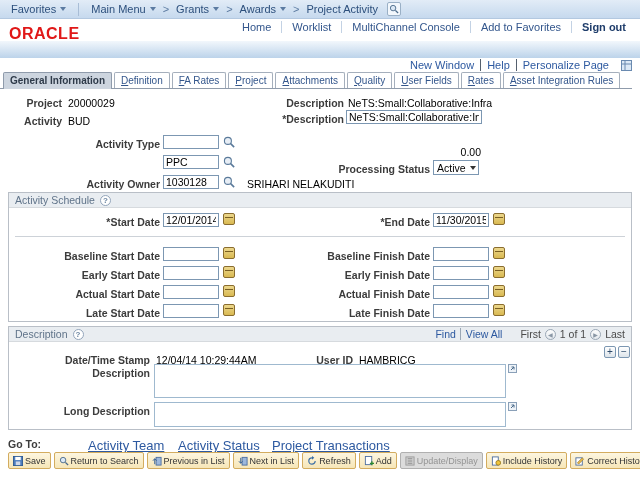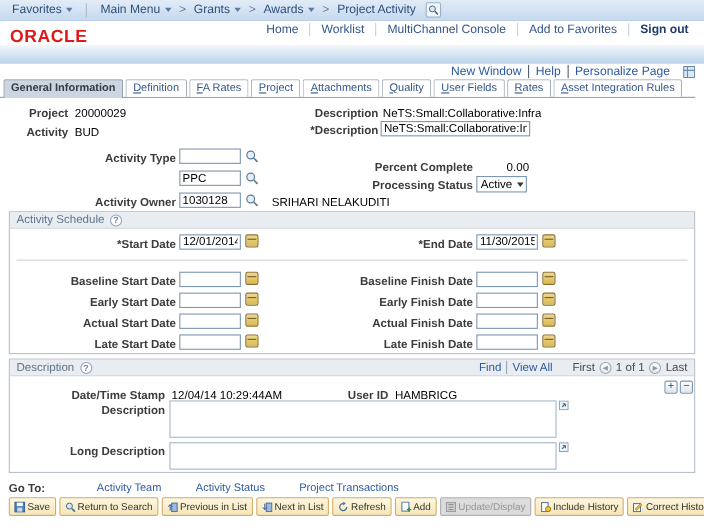--- a/index.html
+++ b/index.html
@@ -69,21 +69,21 @@
     background:linear-gradient(180deg,#fdfdfd,#e4e9ee); color:#8a97a5; font-size:6px; line-height:10px;
     text-align:center; cursor:pointer; display:inline-block; }
   .rowbtn { position:absolute; width:12px; height:12px; border:1px solid #7c97b2; background:linear-gradient(180deg,#fff,#dde4ea);
     color:#2d4a6a; font-size:10px; line-height:10px; text-align:center; cursor:pointer; border-radius:2px; }
   textarea.bigtxt { position:absolute; border:1px solid #9fb9cf; background:#fff; resize:none;
     font:10.5px "Liberation Sans",sans-serif; padding:1px 2px; }
   .expand { position:absolute; cursor:pointer; line-height:0; }
 
   
   .goto-label { position:absolute; font-weight:bold; color:#3c3c3c; font-size:10.5px; }
-  .goto-link { position:absolute; color:#2d59a0; cursor:pointer; font-size:10px; white-space:nowrap; }
+  .goto-link { position:absolute; color:#2d59a0; cursor:pointer; font-size:13px; white-space:nowrap;text-decoration:underline; }
   .toolbar { position:absolute; left:8px; top:452px; display:flex; gap:3px; }
   .btn { display:inline-flex; align-items:center; gap:2px; height:17px; padding:0 4px;
     background:linear-gradient(180deg,#fdf6e0,#f6e6b8); border:1px solid #d3ac5f; border-radius:2px;
     color:#333; cursor:pointer; font-size:9px; white-space:nowrap; }
   .btn.disabled { background:#dcdcdc; border-color:#b0b0b0; color:#949494; cursor:default; }
 </style>
 </head>
 <body>
 
 <div id="screen">
@@ -184,21 +184,20 @@
   <div class="lbl" style="left:8px; top:178px; width:152px;">Activity Owner</div>
   <input class="inp" style="left: 163px; top: 175px; width: 56px;" value="1030128">
   <span class="lookup" style="left:223px; top:176px;">
     <svg width="12" height="12" viewBox="0 0 11 11">
         <circle cx="4.5" cy="4.5" r="3.2" fill="#e8eef5" stroke="#5a7a9a"></circle>
         <line x1="7" y1="7" x2="10.2" y2="10.2" stroke="#5a7a9a" stroke-width="1.4"></line>
       </svg>
   </span>
   <div class="val" style="left:247px; top:178px;">SRIHARI NELAKUDITI</div>
 
-  <div class="lbl" style="left:280px; top:146px; width:150px;">Percent Complete</div>
   <div class="val" style="left:426px; top:146px; width:55px; text-align:right;">0.00</div>
   <div class="lbl" style="left:280px; top:163px; width:150px;">Processing Status</div>
   <div class="pselect" style="left:433px; top:160px;">
     <span class="sval">Active</span>
     <span class="sarr"></span>
   </div>
 
   <div class="groupbox" style="top:192px; height:130px;">
     <div class="ghead">
       <span>Activity Schedule</span>

